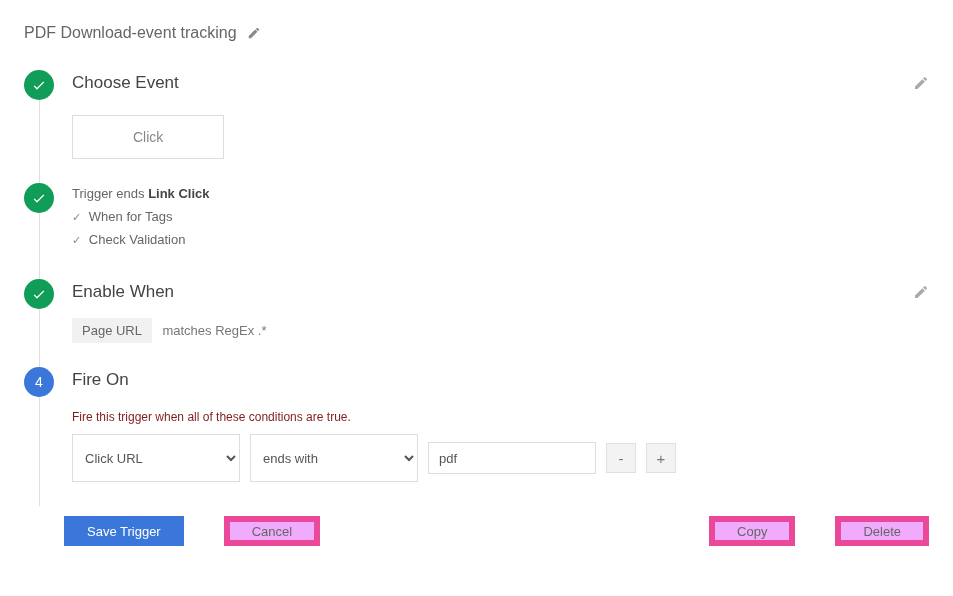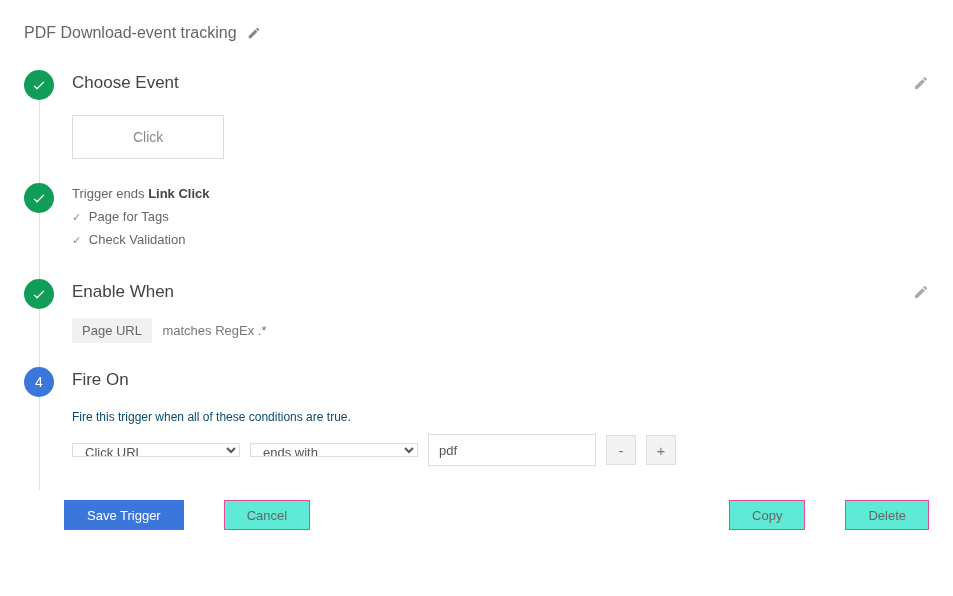--- a/index.html
+++ b/index.html
@@ -115,30 +115,30 @@
     }
     .chip-text {
       font-size: 13px;
       color: #777;
       margin-left: 6px;
     }
 
     
     .hint {
       font-size: 12px;
-      color: #0c4a6e;
+      color: #7f1d1d;
       margin-bottom: 10px;
     }
     .condition-row {
       display: flex;
       gap: 10px;
       align-items: center;
     }
     .sel {
-      height: 14px;
+      height: 48px;
       width: 168px;
       border: 1px solid #ddd;
       background: #fff;
       font-size: 13px;
       padding: 0 8px;
       color: #555;
     }
     .txt {
       height: 32px;
       width: 168px;
@@ -163,22 +163,22 @@
       display: flex;
       justify-content: space-between;
       margin-top: 10px;
       padding-left: 30px;
     }
     .footer-left, .footer-right { display: flex; gap: 40px; margin-left: 10px; }
     .btn {
       height: 30px;
       padding: 0 22px;
       font-size: 13px;
-      border: 1px solid #ec4899;
-      background: #5eead4;
+      border: 6px solid #ec4899;
+      background: #f0abfc;
       color: #666;
       cursor: pointer;
     }
     .btn-primary {
       background: #3b77db;
       border: 1px solid #3b77db;
       color: #fff;
     }
   </style>
 </head>
@@ -216,21 +216,21 @@
           <path d="M9 16.2l-3.5-3.6L4 14l5 5 11-11-1.4-1.4z"></path>
         </svg>
     </div>
     <div class="step-body">
       <div class="summary-line">
         <span>Trigger ends</span>
         <strong>Link Click</strong>
       </div>
       <div class="summary-line">
         <span class="mini-check">✓</span>
-        <span>Page for Tags</span>
+        <span>When for Tags</span>
       </div>
       <div class="summary-line">
         <span class="mini-check">✓</span>
         <span>Check Validation</span>
       </div>
     </div>
   </div>
 
   <div class="step">
     <div class="step-badge badge-done">

